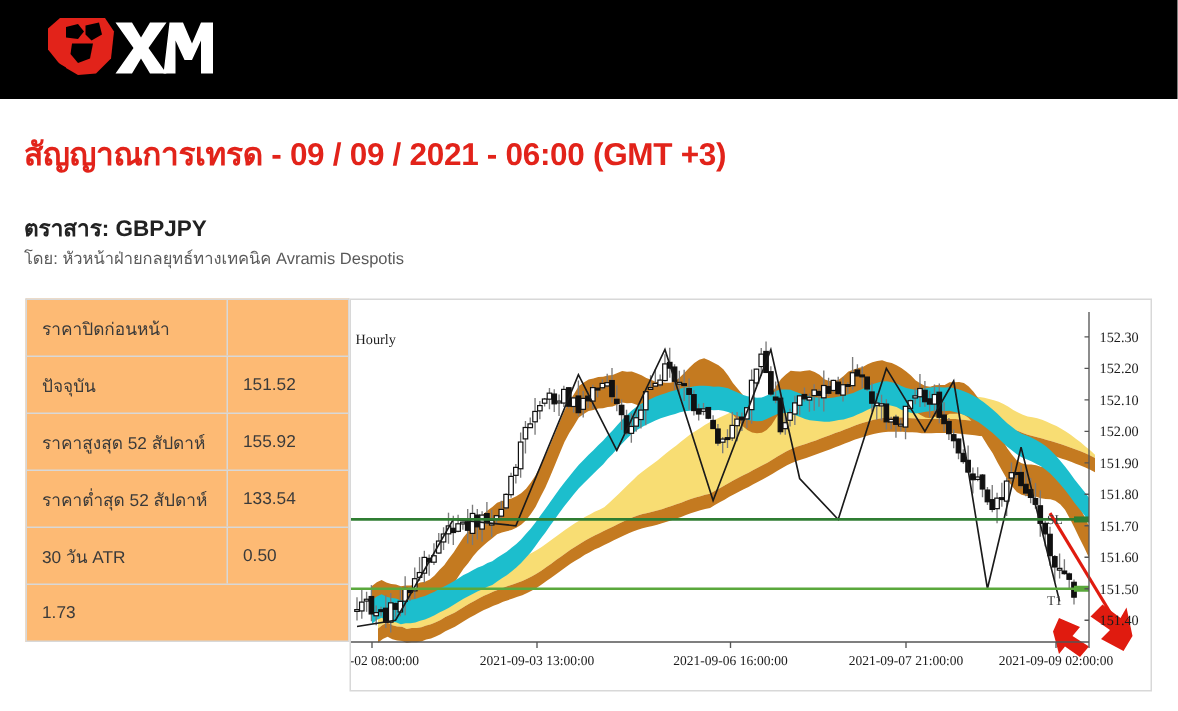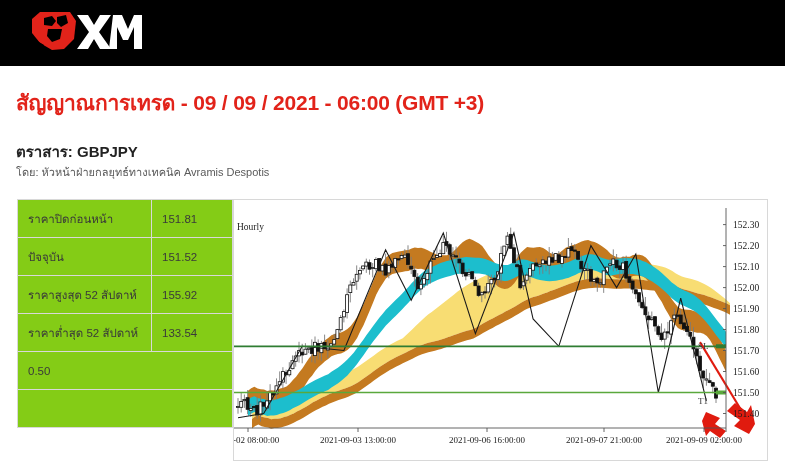--- a/index.html
+++ b/index.html
@@ -33,21 +33,21 @@
   }
   .byline{
     position:absolute;left:16px;top:163px;
     font-size:11px;color:#5a5a5a;white-space:nowrap;
   }
 
   
   .table{
     position:absolute;left:17px;top:199px;width:216px;
     border:1px solid #d8d8d8;border-bottom:none;
-    background:#84cc16;box-sizing:border-box;
+    background:#fdba74;box-sizing:border-box;
   }
   .trow{
     display:flex;height:38px;border-bottom:1px solid #d8d8d8;
     box-sizing:border-box;
   }
   .tlabel{
     width:134px;box-sizing:border-box;
     border-right:1px solid #d8d8d8;
     display:flex;align-items:center;
     padding-left:10px;font-size:11.5px;color:#3a3a3a;
@@ -91,38 +91,39 @@
   </div>
 </div>
 
 <div class="title">สัญญาณการเทรด - 09 / 09 / 2021 - 06:00 (GMT +3)</div>
 <div class="instrument">ตราสาร: GBPJPY</div>
 <div class="byline">โดย: หัวหน้าฝ่ายกลยุทธ์ทางเทคนิค Avramis Despotis</div>
 
 <div class="table">
   <div class="trow">
     <div class="tlabel">ราคาปิดก่อนหน้า</div>
-    <div class="tvalue">151.81</div>
   </div>
   <div class="trow">
     <div class="tlabel">ปัจจุบัน</div>
     <div class="tvalue">151.52</div>
   </div>
   <div class="trow">
     <div class="tlabel">ราคาสูงสุด 52 สัปดาห์</div>
     <div class="tvalue">155.92</div>
   </div>
   <div class="trow">
     <div class="tlabel">ราคาต่ำสุด 52 สัปดาห์</div>
     <div class="tvalue">133.54</div>
   </div>
   <div class="trow">
+    <div class="tlabel">30 วัน ATR</div>
     <div class="tvalue">0.50</div>
   </div>
   <div class="trow">
+    <div class="tvalue">1.73</div>
   </div>
 </div>
 
 <div class="chartwrap">
   <svg id="chart-svg" width="533" height="260" viewBox="0 0 533 260" xmlns="http://www.w3.org/2000/svg">
       <path d="M18.0,203.3 L21.2,200.8 L24.4,199.3 L27.6,201.0 L30.8,201.9 L34.0,202.2 L37.2,203.5 L40.5,202.9 L43.7,203.0 L46.9,202.4 L50.1,201.2 L53.3,200.4 L56.5,199.1 L59.7,197.6 L62.9,195.7 L66.1,194.2 L69.3,192.6 L72.5,190.6 L75.7,188.7 L79.0,186.6 L82.2,184.9 L85.4,183.2 L88.6,181.5 L91.8,180.2 L95.0,178.6 L98.2,177.4 L101.4,176.0 L104.6,174.9 L107.8,173.8 L111.0,172.7 L114.2,171.6 L117.4,170.2 L120.7,168.5 L123.9,166.7 L127.1,164.6 L130.3,162.3 L133.5,160.0 L136.7,157.7 L139.9,155.4 L143.1,153.0 L146.3,150.8 L149.5,148.7 L152.7,146.8 L155.9,144.7 L159.2,143.0 L162.4,141.2 L165.6,139.8 L168.8,138.2 L172.0,135.3 L175.2,132.3 L178.4,129.3 L181.6,126.1 L184.8,123.0 L188.0,120.0 L191.2,116.9 L194.4,114.3 L197.7,111.9 L200.9,109.5 L204.1,107.1 L207.3,104.5 L210.5,101.9 L213.7,99.4 L216.9,97.0 L220.1,94.4 L223.3,91.8 L226.5,89.4 L229.7,87.3 L232.9,85.3 L236.1,83.2 L239.4,81.4 L242.6,79.9 L245.8,78.3 L249.0,76.8 L252.2,75.3 L255.4,74.1 L258.6,73.0 L261.8,71.9 L265.0,70.8 L268.2,69.6 L271.4,68.6 L274.6,67.8 L277.9,67.0 L281.1,66.1 L284.3,65.3 L287.5,64.3 L290.7,63.8 L293.9,63.6 L297.1,63.6 L300.3,64.2 L303.5,64.4 L306.7,64.6 L309.9,64.8 L313.1,64.6 L316.3,64.7 L319.6,64.4 L322.8,64.3 L326.0,64.3 L329.2,64.2 L332.4,64.3 L335.6,64.3 L338.8,64.4 L342.0,64.2 L345.2,64.0 L348.4,63.4 L351.6,62.6 L354.8,61.9 L358.1,61.5 L361.3,61.4 L364.5,61.6 L367.7,61.8 L370.9,62.4 L374.1,62.9 L377.3,63.8 L380.5,64.5 L383.7,64.9 L386.9,65.1 L390.1,65.3 L393.3,65.2 L396.6,65.1 L399.8,64.9 L403.0,64.7 L406.2,64.7 L409.4,64.7 L412.6,64.5 L415.8,64.5 L419.0,64.7 L422.2,65.2 L425.4,66.0 L428.6,66.8 L431.8,67.8 L435.0,69.3 L438.3,71.1 L441.5,73.3 L444.7,75.0 L447.9,76.5 L451.1,77.6 L454.3,78.2 L457.5,78.9 L460.7,79.9 L463.9,81.1 L467.1,82.6 L470.3,84.0 L473.5,85.8 L476.8,87.8 L480.0,90.0 L483.2,92.5 L486.4,94.9 L489.6,97.6 L492.8,100.2 L496.0,103.2 L496.0,105.3 L492.8,103.6 L489.6,102.2 L486.4,100.9 L483.2,99.7 L480.0,98.5 L476.8,97.3 L473.5,96.2 L470.3,95.1 L467.1,94.2 L463.9,93.4 L460.7,92.4 L457.5,91.5 L454.3,90.6 L451.1,89.8 L447.9,88.7 L444.7,87.4 L441.5,86.3 L438.3,85.1 L435.0,84.0 L431.8,83.1 L428.6,82.4 L425.4,81.8 L422.2,81.4 L419.0,81.1 L415.8,80.8 L412.6,80.4 L409.4,80.0 L406.2,79.7 L403.0,79.3 L399.8,79.3 L396.6,79.1 L393.3,79.1 L390.1,79.2 L386.9,79.4 L383.7,79.3 L380.5,79.3 L377.3,79.0 L374.1,78.8 L370.9,78.6 L367.7,78.4 L364.5,78.3 L361.3,78.3 L358.1,78.4 L354.8,78.7 L351.6,79.2 L348.4,79.9 L345.2,80.8 L342.0,81.6 L338.8,82.7 L335.6,83.8 L332.4,85.1 L329.2,86.3 L326.0,87.6 L322.8,88.7 L319.6,90.0 L316.3,91.1 L313.1,92.4 L309.9,93.6 L306.7,94.7 L303.5,95.9 L300.3,96.8 L297.1,97.8 L293.9,99.2 L290.7,100.7 L287.5,102.5 L284.3,104.4 L281.1,106.4 L277.9,108.3 L274.6,110.0 L271.4,111.6 L268.2,113.4 L265.0,115.1 L261.8,116.7 L258.6,118.4 L255.4,120.0 L252.2,121.8 L249.0,123.6 L245.8,125.5 L242.6,127.2 L239.4,129.1 L236.1,129.9 L232.9,130.8 L229.7,131.7 L226.5,132.7 L223.3,133.9 L220.1,135.1 L216.9,136.2 L213.7,137.3 L210.5,138.4 L207.3,139.5 L204.1,140.4 L200.9,141.2 L197.7,142.0 L194.4,142.7 L191.2,143.7 L188.0,144.9 L184.8,146.1 L181.6,147.6 L178.4,149.2 L175.2,150.8 L172.0,152.4 L168.8,153.9 L165.6,155.5 L162.4,157.0 L159.2,158.7 L155.9,160.5 L152.7,162.5 L149.5,164.5 L146.3,166.5 L143.1,168.8 L139.9,171.1 L136.7,173.4 L133.5,175.8 L130.3,178.0 L127.1,180.3 L123.9,182.4 L120.7,184.2 L117.4,185.9 L114.2,187.3 L111.0,188.5 L107.8,189.6 L104.6,190.7 L101.4,191.8 L98.2,193.1 L95.0,194.3 L91.8,195.9 L88.6,197.2 L85.4,198.9 L82.2,200.7 L79.0,202.3 L75.7,204.4 L72.5,206.4 L69.3,208.3 L66.1,209.9 L62.9,211.4 L59.7,213.4 L56.5,214.8 L53.3,216.2 L50.1,217.0 L46.9,218.2 L43.7,218.7 L40.5,218.7 L37.2,219.3 L34.0,217.9 L30.8,217.6 L27.6,216.8 L24.4,215.1 L21.2,216.5 L18.0,219.0 Z" fill="#f8dd73" stroke="none"></path>
       <path d="M18.0,219.0 L21.2,216.5 L24.4,215.1 L27.6,216.8 L30.8,217.6 L34.0,217.9 L37.2,219.3 L40.5,218.7 L43.7,218.7 L46.9,218.2 L50.1,217.0 L53.3,216.2 L56.5,214.8 L59.7,213.4 L62.9,211.4 L66.1,209.9 L69.3,208.3 L72.5,206.4 L75.7,204.4 L79.0,202.3 L82.2,200.7 L85.4,198.9 L88.6,197.2 L91.8,195.9 L95.0,194.3 L98.2,193.1 L101.4,191.8 L104.6,190.7 L107.8,189.6 L111.0,188.5 L114.2,187.3 L117.4,185.9 L120.7,184.2 L123.9,182.4 L127.1,180.3 L130.3,178.0 L133.5,175.8 L136.7,173.4 L139.9,171.1 L143.1,168.8 L146.3,166.5 L149.5,164.5 L152.7,162.5 L155.9,160.5 L159.2,158.7 L162.4,157.0 L165.6,155.5 L168.8,153.9 L172.0,152.4 L175.2,150.8 L178.4,149.2 L181.6,147.6 L184.8,146.1 L188.0,144.9 L191.2,143.7 L194.4,142.7 L197.7,142.0 L200.9,141.2 L204.1,140.4 L207.3,139.5 L210.5,138.4 L213.7,137.3 L216.9,136.2 L220.1,135.1 L223.3,133.9 L226.5,132.7 L229.7,131.7 L232.9,130.8 L236.1,129.9 L239.4,129.1 L242.6,127.2 L245.8,125.5 L249.0,123.6 L252.2,121.8 L255.4,120.0 L258.6,118.4 L261.8,116.7 L265.0,115.1 L268.2,113.4 L271.4,111.6 L274.6,110.0 L277.9,108.3 L281.1,106.4 L284.3,104.4 L287.5,102.5 L290.7,100.7 L293.9,99.2 L297.1,97.8 L300.3,96.8 L303.5,95.9 L306.7,94.7 L309.9,93.6 L313.1,92.4 L316.3,91.1 L319.6,90.0 L322.8,88.7 L326.0,87.6 L329.2,86.3 L332.4,85.1 L335.6,83.8 L338.8,82.7 L342.0,81.6 L345.2,80.8 L348.4,79.9 L351.6,79.2 L354.8,78.7 L358.1,78.4 L361.3,78.3 L364.5,78.3 L367.7,78.4 L370.9,78.6 L374.1,78.8 L377.3,79.0 L380.5,79.3 L383.7,79.3 L386.9,79.4 L390.1,79.2 L393.3,79.1 L396.6,79.1 L399.8,79.3 L403.0,79.3 L406.2,79.7 L409.4,80.0 L412.6,80.4 L415.8,80.8 L419.0,81.1 L422.2,81.4 L425.4,81.8 L428.6,82.4 L431.8,83.1 L435.0,84.0 L438.3,85.1 L441.5,86.3 L444.7,87.4 L447.9,88.7 L451.1,89.8 L454.3,90.6 L457.5,91.5 L460.7,92.4 L463.9,93.4 L467.1,94.2 L470.3,95.1 L473.5,96.2 L476.8,97.3 L480.0,98.5 L483.2,99.7 L486.4,100.9 L489.6,102.2 L492.8,103.6 L496.0,105.3 L496.0,114.8 L492.8,113.1 L489.6,111.6 L486.4,110.3 L483.2,109.1 L480.0,107.9 L476.8,106.7 L473.5,105.6 L470.3,104.5 L467.1,103.7 L463.9,102.8 L460.7,101.9 L457.5,100.9 L454.3,100.1 L451.1,99.2 L447.9,98.1 L444.7,96.8 L441.5,95.7 L438.3,94.5 L435.0,93.4 L431.8,92.5 L428.6,91.9 L425.4,91.3 L422.2,90.8 L419.0,90.6 L415.8,90.2 L412.6,89.8 L409.4,89.5 L406.2,89.1 L403.0,88.8 L399.8,88.7 L396.6,88.6 L393.3,88.6 L390.1,88.6 L386.9,88.8 L383.7,88.8 L380.5,88.8 L377.3,88.4 L374.1,88.2 L370.9,88.1 L367.7,87.8 L364.5,87.8 L361.3,87.8 L358.1,87.9 L354.8,88.2 L351.6,88.7 L348.4,89.3 L345.2,90.2 L342.0,91.1 L338.8,92.1 L335.6,93.2 L332.4,94.5 L329.2,95.7 L326.0,97.0 L322.8,98.2 L319.6,99.5 L316.3,100.6 L313.1,101.8 L309.9,103.0 L306.7,104.2 L303.5,105.3 L300.3,106.3 L297.1,107.3 L293.9,108.6 L290.7,110.1 L287.5,112.0 L284.3,113.9 L281.1,115.8 L277.9,117.7 L274.6,119.5 L271.4,121.1 L268.2,122.8 L265.0,124.6 L261.8,126.1 L258.6,127.9 L255.4,129.5 L252.2,131.2 L249.0,133.1 L245.8,134.9 L242.6,136.7 L239.4,138.6 L236.1,139.4 L232.9,140.2 L229.7,141.2 L226.5,142.2 L223.3,143.3 L220.1,144.6 L216.9,145.7 L213.7,146.8 L210.5,147.8 L207.3,148.9 L204.1,149.8 L200.9,150.7 L197.7,151.4 L194.4,152.2 L191.2,153.2 L188.0,154.3 L184.8,155.6 L181.6,157.1 L178.4,158.7 L175.2,160.2 L172.0,161.8 L168.8,163.3 L165.6,165.0 L162.4,166.4 L159.2,168.2 L155.9,169.9 L152.7,172.0 L149.5,173.9 L146.3,175.9 L143.1,178.2 L139.9,180.5 L136.7,182.9 L133.5,185.2 L130.3,187.4 L127.1,189.7 L123.9,191.9 L120.7,193.7 L117.4,195.3 L114.2,196.8 L111.0,197.9 L107.8,199.0 L104.6,200.1 L101.4,201.2 L98.2,202.6 L95.0,203.8 L91.8,205.4 L88.6,206.7 L85.4,208.4 L82.2,210.1 L79.0,211.8 L75.7,213.8 L72.5,215.8 L69.3,217.8 L66.1,219.4 L62.9,220.9 L59.7,222.8 L56.5,224.3 L53.3,225.6 L50.1,226.4 L46.9,227.6 L43.7,228.1 L40.5,228.1 L37.2,228.7 L34.0,227.4 L30.8,227.0 L27.6,226.2 L24.4,224.5 L21.2,226.0 L18.0,228.5 Z" fill="#c47a20" stroke="none"></path>
       <path d="M14.0,190.7 L17.2,188.2 L20.4,186.7 L23.6,188.4 L26.8,189.3 L30.0,189.6 L33.2,190.9 L36.5,190.3 L39.7,190.4 L42.9,189.8 L46.1,188.4 L49.3,187.8 L52.5,186.4 L55.7,183.7 L58.9,180.0 L62.1,176.8 L65.3,172.3 L68.5,168.2 L71.7,163.2 L75.0,158.2 L78.2,154.4 L81.4,149.8 L84.6,146.1 L87.8,143.2 L91.0,140.3 L94.2,138.0 L97.4,135.2 L100.6,134.0 L103.8,133.1 L107.0,132.4 L110.2,130.9 L113.4,128.9 L116.7,125.9 L119.9,121.7 L123.1,116.9 L126.3,110.3 L129.5,104.2 L132.7,96.8 L135.9,89.2 L139.1,81.4 L142.3,73.6 L145.5,67.6 L148.7,62.6 L151.9,57.4 L155.2,55.0 L158.4,53.0 L161.6,52.3 L164.8,51.4 L168.0,51.1 L171.2,50.3 L174.4,50.0 L177.6,48.6 L180.8,47.4 L184.0,47.9 L187.2,47.7 L190.4,48.8 L193.7,50.2 L196.9,52.0 L200.1,53.2 L203.3,54.7 L206.5,54.9 L209.7,55.2 L212.9,55.2 L216.1,54.1 L219.3,51.5 L222.5,48.4 L225.7,45.0 L228.9,42.0 L232.1,39.9 L235.4,38.8 L238.6,40.1 L241.8,41.8 L245.0,43.5 L248.2,46.1 L251.4,50.4 L254.6,55.4 L257.8,59.2 L261.0,63.0 L264.2,65.7 L267.4,67.3 L270.6,67.9 L273.9,67.5 L277.1,65.6 L280.3,62.3 L283.5,57.4 L286.7,52.7 L289.9,49.7 L293.1,47.1 L296.3,47.5 L299.5,47.7 L302.7,47.2 L305.9,46.9 L309.1,48.0 L312.3,49.9 L315.6,52.8 L318.8,54.0 L322.0,54.1 L325.2,53.1 L328.4,50.6 L331.6,47.7 L334.8,46.5 L338.0,45.3 L341.2,44.6 L344.4,42.9 L347.6,41.5 L350.8,40.6 L354.1,40.1 L357.3,41.3 L360.5,42.0 L363.7,43.5 L366.9,45.4 L370.1,47.7 L373.3,50.3 L376.5,53.7 L379.7,55.7 L382.9,57.3 L386.1,57.8 L389.3,56.8 L392.6,56.7 L395.8,56.7 L399.0,54.9 L402.2,54.8 L405.4,54.7 L408.6,55.4 L411.8,57.6 L415.0,61.1 L418.2,65.5 L421.4,71.1 L424.6,76.3 L427.8,81.1 L431.0,87.4 L434.3,93.1 L437.5,98.8 L440.7,103.1 L443.9,107.0 L447.1,108.8 L450.3,109.6 L453.5,109.7 L456.7,110.1 L459.9,111.1 L463.1,111.7 L466.3,111.8 L469.5,112.8 L472.8,115.2 L476.0,118.9 L479.2,124.7 L482.4,131.0 L485.6,137.7 L488.8,144.0 L492.0,150.9 L492.0,171.9 L488.8,165.0 L485.6,158.7 L482.4,152.0 L479.2,145.7 L476.0,139.9 L472.8,136.1 L469.5,133.8 L466.3,132.8 L463.1,132.7 L459.9,132.1 L456.7,131.1 L453.5,130.7 L450.3,130.6 L447.1,129.8 L443.9,128.0 L440.7,124.1 L437.5,119.8 L434.3,114.1 L431.0,108.4 L427.8,102.1 L424.6,97.3 L421.4,92.1 L418.2,86.5 L415.0,82.1 L411.8,78.6 L408.6,76.3 L405.4,75.7 L402.2,75.8 L399.0,75.9 L395.8,77.7 L392.6,77.7 L389.3,77.8 L386.1,78.8 L382.9,78.3 L379.7,76.7 L376.5,74.7 L373.3,71.3 L370.1,68.7 L366.9,66.4 L363.7,64.5 L360.5,63.0 L357.3,62.3 L354.1,61.1 L350.8,61.6 L347.6,62.4 L344.4,63.9 L341.2,65.6 L338.0,66.2 L334.8,67.5 L331.6,68.7 L328.4,71.5 L325.2,74.1 L322.0,75.1 L318.8,75.0 L315.6,73.8 L312.3,70.9 L309.1,68.9 L305.9,67.9 L302.7,68.2 L299.5,68.7 L296.3,68.5 L293.1,68.0 L289.9,70.7 L286.7,73.7 L283.5,78.4 L280.3,83.3 L277.1,86.6 L273.9,88.5 L270.6,88.9 L267.4,88.3 L264.2,86.7 L261.0,84.0 L257.8,80.2 L254.6,76.4 L251.4,71.4 L248.2,67.1 L245.0,64.5 L241.8,62.8 L238.6,61.1 L235.4,59.8 L232.1,60.9 L228.9,63.0 L225.7,66.0 L222.5,69.4 L219.3,72.5 L216.1,75.1 L212.9,76.2 L209.7,76.2 L206.5,75.9 L203.3,75.7 L200.1,74.2 L196.9,73.0 L193.7,71.2 L190.4,69.8 L187.2,68.7 L184.0,68.9 L180.8,68.4 L177.6,69.6 L174.4,71.0 L171.2,71.3 L168.0,72.1 L164.8,72.4 L161.6,73.3 L158.4,74.0 L155.2,76.0 L151.9,78.4 L148.7,83.6 L145.5,88.6 L142.3,94.6 L139.1,102.4 L135.9,110.2 L132.7,117.8 L129.5,125.2 L126.3,131.3 L123.1,137.9 L119.9,142.7 L116.7,146.9 L113.4,149.9 L110.2,151.9 L107.0,153.4 L103.8,154.1 L100.6,155.0 L97.4,156.2 L94.2,158.9 L91.0,161.3 L87.8,164.2 L84.6,167.1 L81.4,170.8 L78.2,175.4 L75.0,179.1 L71.7,184.2 L68.5,189.2 L65.3,193.3 L62.1,197.8 L58.9,201.0 L55.7,204.7 L52.5,207.4 L49.3,208.8 L46.1,209.4 L42.9,210.8 L39.7,211.3 L36.5,211.3 L33.2,211.9 L30.0,210.6 L26.8,210.3 L23.6,209.4 L20.4,207.7 L17.2,209.2 L14.0,211.7 Z" fill="#c47a20" stroke="none"></path>
       <path d="M14.0,200.1 L17.2,197.6 L20.4,196.2 L23.6,197.9 L26.8,198.7 L30.0,199.0 L33.2,200.4 L36.5,199.8 L39.7,199.8 L42.9,199.3 L46.1,198.1 L49.3,197.3 L52.5,195.9 L55.7,194.5 L58.9,192.5 L62.1,191.0 L65.3,189.4 L68.5,187.5 L71.7,185.5 L75.0,183.4 L78.2,181.8 L81.4,180.0 L84.6,178.4 L87.8,177.1 L91.0,175.4 L94.2,174.2 L97.4,171.8 L100.6,169.8 L103.8,167.8 L107.0,165.2 L110.2,162.6 L113.4,159.6 L116.7,155.9 L119.9,152.4 L123.1,148.1 L126.3,143.7 L129.5,139.4 L132.7,134.8 L135.9,130.4 L139.1,125.9 L142.3,121.7 L145.5,117.6 L148.7,113.7 L151.9,109.8 L155.2,106.5 L158.4,103.2 L161.6,100.1 L164.8,96.9 L168.0,93.8 L171.2,90.2 L174.4,87.0 L177.6,83.3 L180.8,79.9 L184.0,76.7 L187.2,73.7 L190.4,71.1 L193.7,69.1 L196.9,67.4 L200.1,65.9 L203.3,64.4 L206.5,63.1 L209.7,62.1 L212.9,61.0 L216.1,60.2 L219.3,59.2 L222.5,58.4 L225.7,58.1 L228.9,57.5 L232.1,57.1 L235.4,57.2 L238.6,57.4 L241.8,57.8 L245.0,57.7 L248.2,58.2 L251.4,58.9 L254.6,60.3 L257.8,61.6 L261.0,63.1 L264.2,64.1 L267.4,64.7 L270.6,65.1 L273.9,65.0 L277.1,63.6 L280.3,62.1 L283.5,60.5 L286.7,59.6 L289.9,59.6 L293.1,59.9 L296.3,61.2 L299.5,62.3 L302.7,63.5 L305.9,64.4 L309.1,64.8 L312.3,65.2 L315.6,65.5 L318.8,65.4 L322.0,65.0 L325.2,64.3 L328.4,63.9 L331.6,62.9 L334.8,62.0 L338.0,60.5 L341.2,59.1 L344.4,57.4 L347.6,56.2 L350.8,55.1 L354.1,54.3 L357.3,54.2 L360.5,54.8 L363.7,55.7 L366.9,57.4 L370.1,58.6 L373.3,59.4 L376.5,60.0 L379.7,59.4 L382.9,58.8 L386.1,58.4 L389.3,58.0 L392.6,58.1 L395.8,58.3 L399.0,58.2 L402.2,58.9 L405.4,59.6 L408.6,60.9 L411.8,62.1 L415.0,63.9 L418.2,65.7 L421.4,67.9 L424.6,70.3 L427.8,73.0 L431.0,75.9 L434.3,79.1 L437.5,82.2 L440.7,84.6 L443.9,87.1 L447.1,89.1 L450.3,90.4 L453.5,91.7 L456.7,93.3 L459.9,95.1 L463.1,97.4 L466.3,100.1 L469.5,103.3 L472.8,107.1 L476.0,111.0 L479.2,115.2 L482.4,119.6 L485.6,123.6 L488.8,127.6 L492.0,131.8 L492.0,147.6 L488.8,143.4 L485.6,139.4 L482.4,135.4 L479.2,130.9 L476.0,126.7 L472.8,122.8 L469.5,119.1 L466.3,115.8 L463.1,113.1 L459.9,110.8 L456.7,109.1 L453.5,107.5 L450.3,106.1 L447.1,104.8 L443.9,102.8 L440.7,100.4 L437.5,97.9 L434.3,94.8 L431.0,91.6 L427.8,88.7 L424.6,86.1 L421.4,83.7 L418.2,81.4 L415.0,79.7 L411.8,77.8 L408.6,76.6 L405.4,75.4 L402.2,74.7 L399.0,73.9 L395.8,74.0 L392.6,73.9 L389.3,73.7 L386.1,74.1 L382.9,74.5 L379.7,75.1 L376.5,75.7 L373.3,75.1 L370.1,74.3 L366.9,73.1 L363.7,71.4 L360.5,70.5 L357.3,69.9 L354.1,70.0 L350.8,70.8 L347.6,71.9 L344.4,73.2 L341.2,74.9 L338.0,76.2 L334.8,77.7 L331.6,78.6 L328.4,79.6 L325.2,80.0 L322.0,80.7 L318.8,81.1 L315.6,81.2 L312.3,80.9 L309.1,80.5 L305.9,80.1 L302.7,79.3 L299.5,78.0 L296.3,76.9 L293.1,75.7 L289.9,75.4 L286.7,75.3 L283.5,76.3 L280.3,77.9 L277.1,79.4 L273.9,80.7 L270.6,80.9 L267.4,80.5 L264.2,79.9 L261.0,78.8 L257.8,77.4 L254.6,76.1 L251.4,74.6 L248.2,73.9 L245.0,73.4 L241.8,73.5 L238.6,73.1 L235.4,73.0 L232.1,72.9 L228.9,73.3 L225.7,73.8 L222.5,74.1 L219.3,74.9 L216.1,76.0 L212.9,76.8 L209.7,77.8 L206.5,78.8 L203.3,80.1 L200.1,81.6 L196.9,83.1 L193.7,84.8 L190.4,86.8 L187.2,89.4 L184.0,92.4 L180.8,95.6 L177.6,99.0 L174.4,102.7 L171.2,105.9 L168.0,109.6 L164.8,112.7 L161.6,115.9 L158.4,119.0 L155.2,122.2 L151.9,125.5 L148.7,129.4 L145.5,133.4 L142.3,137.4 L139.1,141.6 L135.9,146.1 L132.7,150.5 L129.5,155.2 L126.3,159.4 L123.1,163.9 L119.9,168.1 L116.7,171.6 L113.4,175.4 L110.2,178.3 L107.0,181.0 L103.8,183.5 L100.6,185.5 L97.4,187.6 L94.2,190.0 L91.0,191.2 L87.8,192.8 L84.6,194.1 L81.4,195.8 L78.2,197.5 L75.0,199.2 L71.7,201.2 L68.5,203.2 L65.3,205.2 L62.1,206.8 L58.9,208.3 L55.7,210.2 L52.5,211.7 L49.3,213.0 L46.1,213.8 L42.9,215.0 L39.7,215.5 L36.5,215.5 L33.2,216.1 L30.0,214.8 L26.8,214.5 L23.6,213.6 L20.4,211.9 L17.2,213.4 L14.0,215.9 Z" fill="#1cbecd" stroke="none"></path>
       <line x1="4.0" y1="198.1" x2="4.0" y2="213.7" stroke="#7a7a7a" stroke-width="0.9"></line>

